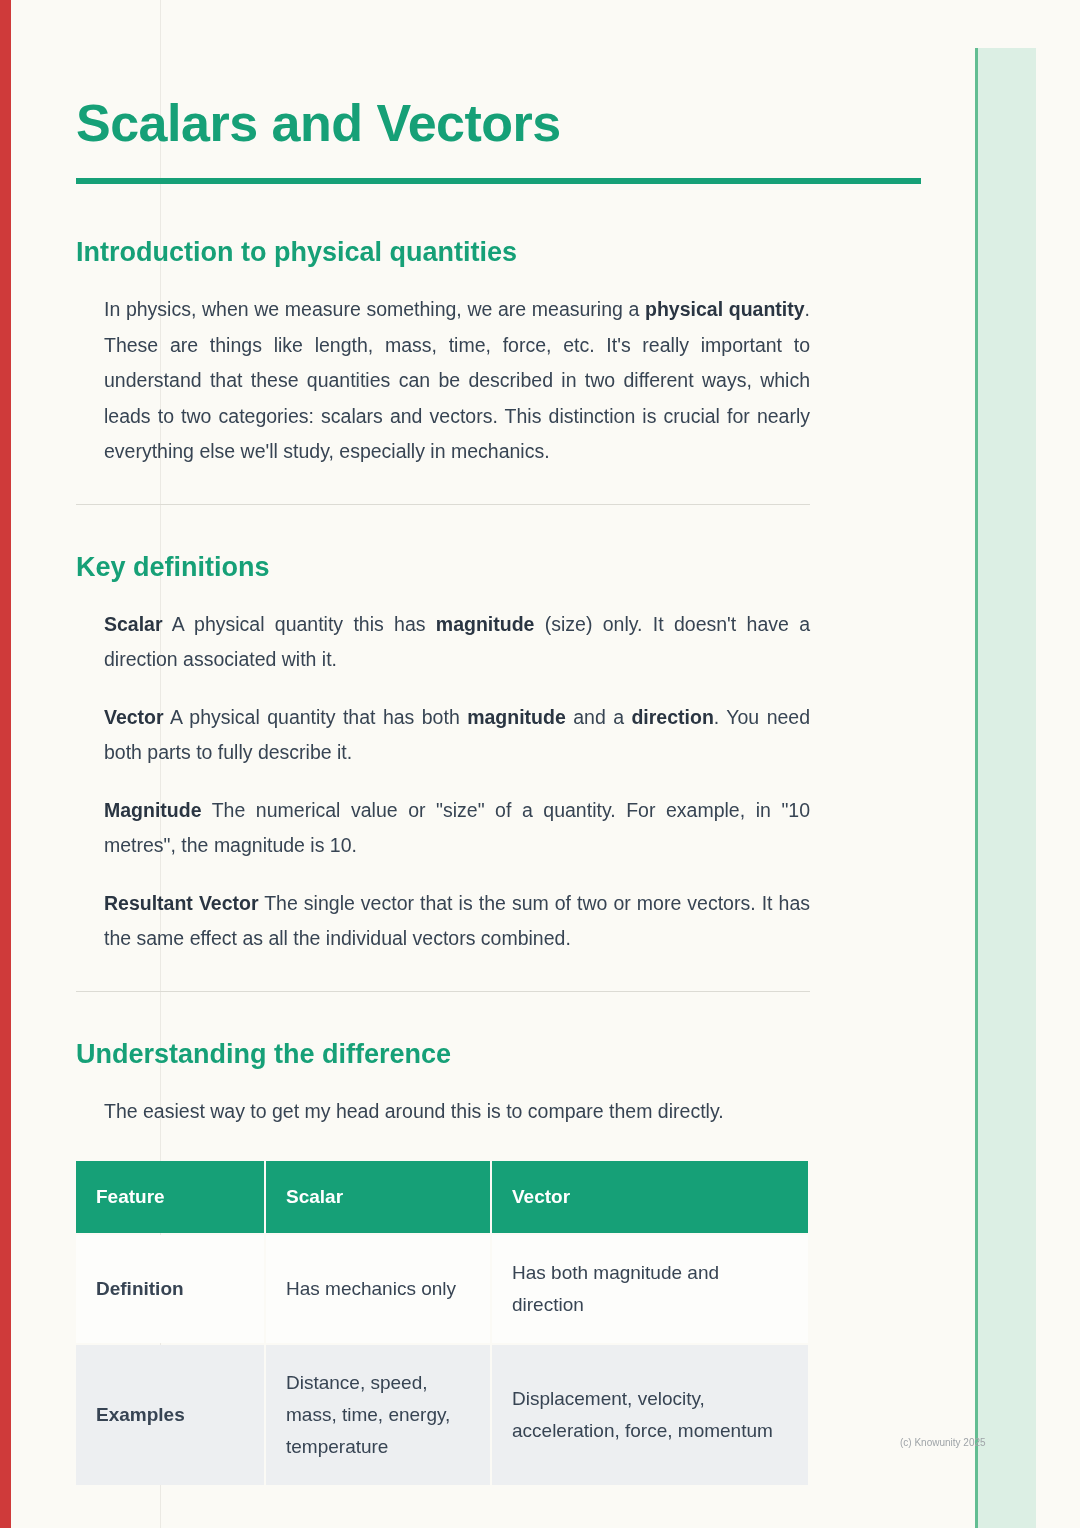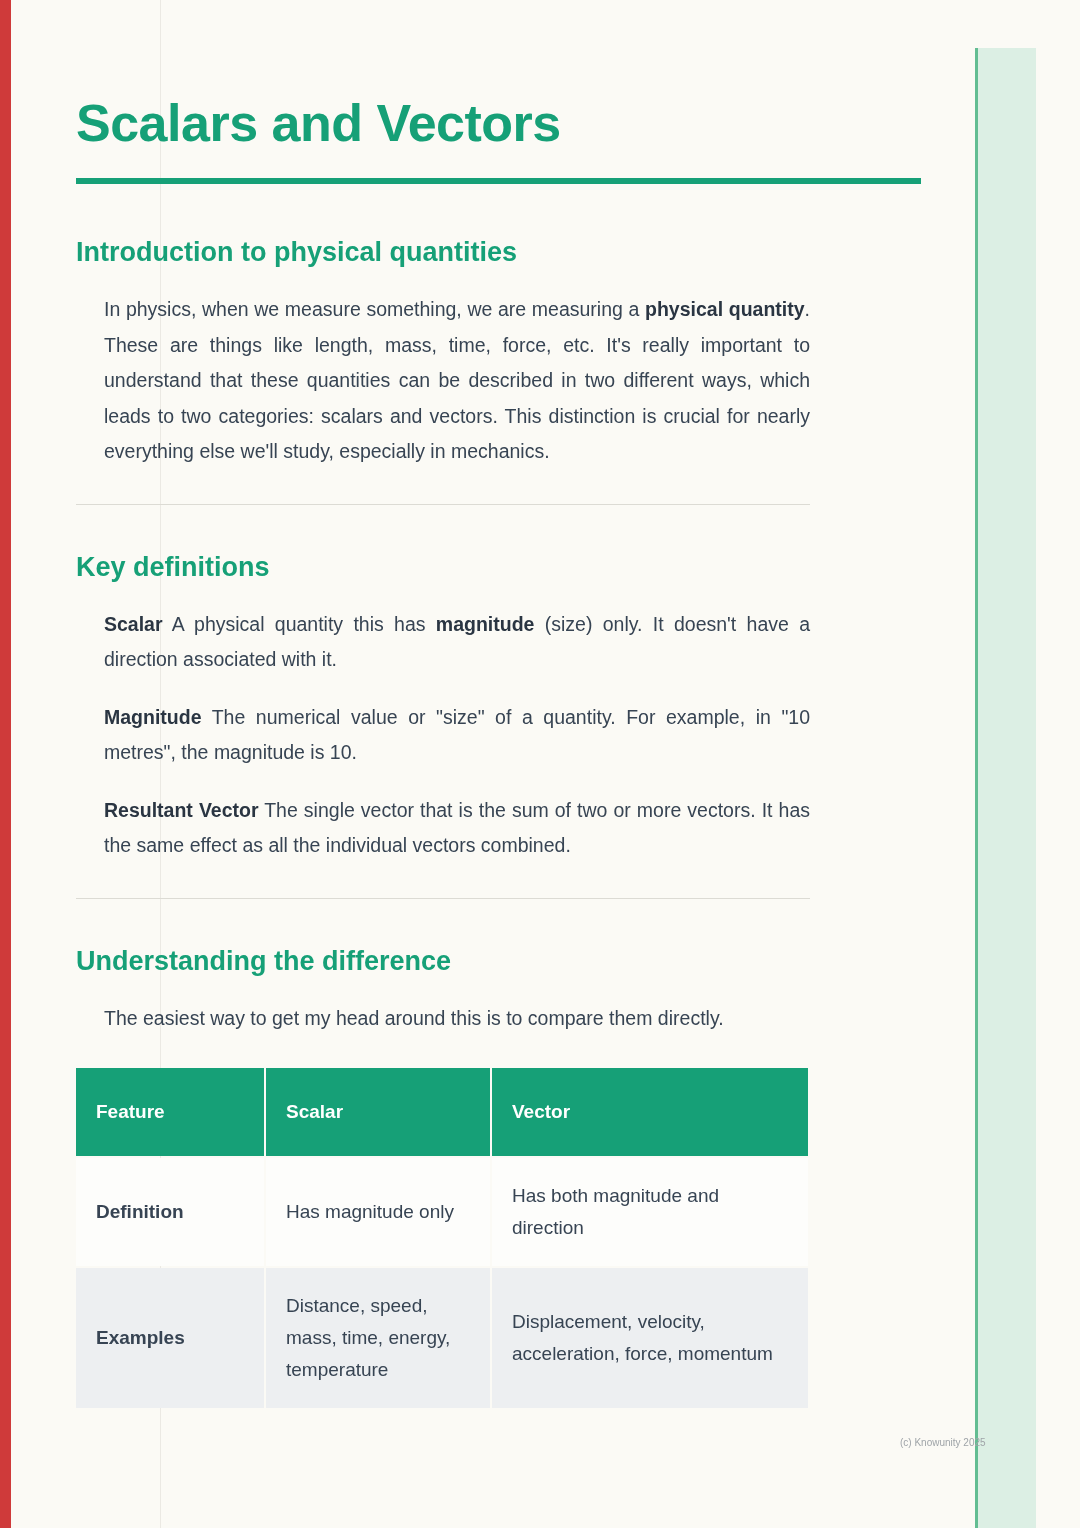--- a/index.html
+++ b/index.html
@@ -30,21 +30,21 @@
 
   .section-heading{margin-top:44px;font-size:27px;line-height:36px;font-weight:700;color:var(--accent);}
   .section-heading.first{margin-top:50px;}
 
   .para{margin-top:22px;font-size:19.5px;line-height:35.5px;color:var(--body-text);text-align:justify;margin-left:28px;}
   .para .b{font-weight:700;color:var(--bold-text);}
 
   .divider{margin-top:34px;width:734px;height:1px;background:var(--divider);}
 
   table.compare{border-collapse:separate;border-spacing:2px;margin:30px 0 0 -2px;table-layout:fixed;}
-  table.compare th{background:var(--accent);color:#ffffff;font-size:19px;line-height:22px;font-weight:700;text-align:left;padding:33px 20px;}
+  table.compare th{background:var(--accent);color:#ffffff;font-size:19px;line-height:22px;font-weight:700;text-align:left;padding:25px 20px;}
   table.compare td{font-size:19px;line-height:32px;color:var(--body-text);padding:22px 20px;vertical-align:middle;}
   tr.row-0 td{background:var(--row-plain);}
   tr.row-1 td{background:var(--row-alt);}
   td.feature{font-weight:700;color:var(--bold-text);}
 
   .footer{position:absolute;left:900px;top:1437px;font-size:10px;color:var(--footer-text);z-index:5;white-space:nowrap;}
 </style>
 </head>
 <body>
 
@@ -57,20 +57,21 @@
   <div class="title-rule"></div>
 
   <div class="inner">
     <h2 class="section-heading first">Introduction to physical quantities</h2>
     <p class="para"><span>In physics, when we measure something, we are measuring a </span><span class="b">physical quantity</span><span>. These are things like length, mass, time, force, etc. It's really important to understand that these quantities can be described in two different ways, which leads to two categories: scalars and vectors. This distinction is crucial for nearly everything else we'll study, especially in mechanics.</span></p>
 
     <div class="divider"></div>
 
     <h2 class="section-heading">Key definitions</h2>
     <p class="para"><span class="b">Scalar</span><span> A physical quantity this has </span><span class="b">magnitude</span><span> (size) only. It doesn't have a direction associated with it.</span></p>
+    <p class="para"><span class="b">Vector</span><span> A physical quantity that has both </span><span class="b">magnitude</span><span> and a </span><span class="b">direction</span><span>. You need both parts to fully describe it.</span></p>
     <p class="para"><span class="b">Magnitude</span><span> The numerical value or "size" of a quantity. For example, in "10 metres", the magnitude is 10.</span></p>
     <p class="para"><span class="b">Resultant Vector</span><span> The single vector that is the sum of two or more vectors. It has the same effect as all the individual vectors combined.</span></p>
 
     <div class="divider"></div>
 
     <h2 class="section-heading">Understanding the difference</h2>
     <p class="para"><span>The easiest way to get my head around this is to compare them directly.</span></p>
 
     <table class="compare">
       <colgroup>
@@ -81,21 +82,21 @@
       <thead>
         <tr>
           <th>Feature</th>
           <th>Scalar</th>
           <th>Vector</th>
         </tr>
       </thead>
       <tbody>
         <tr class="row-0">
           <td class="feature">Definition</td>
-          <td>Has magnitude only</td>
+          <td>Has mechanics only</td>
           <td>Has both magnitude and direction</td>
         </tr>
         <tr class="row-1">
           <td class="feature">Examples</td>
           <td>Distance, speed, mass, time, energy, temperature</td>
           <td>Displacement, velocity, acceleration, force, momentum</td>
         </tr>
       </tbody>
     </table>
   </div>

